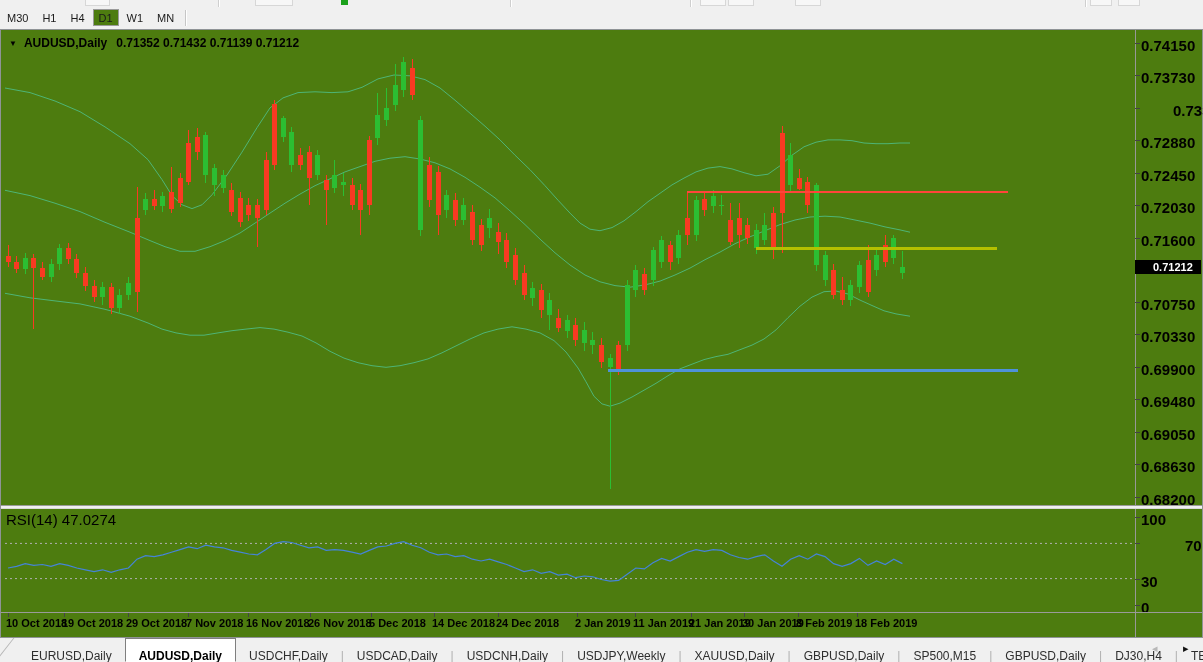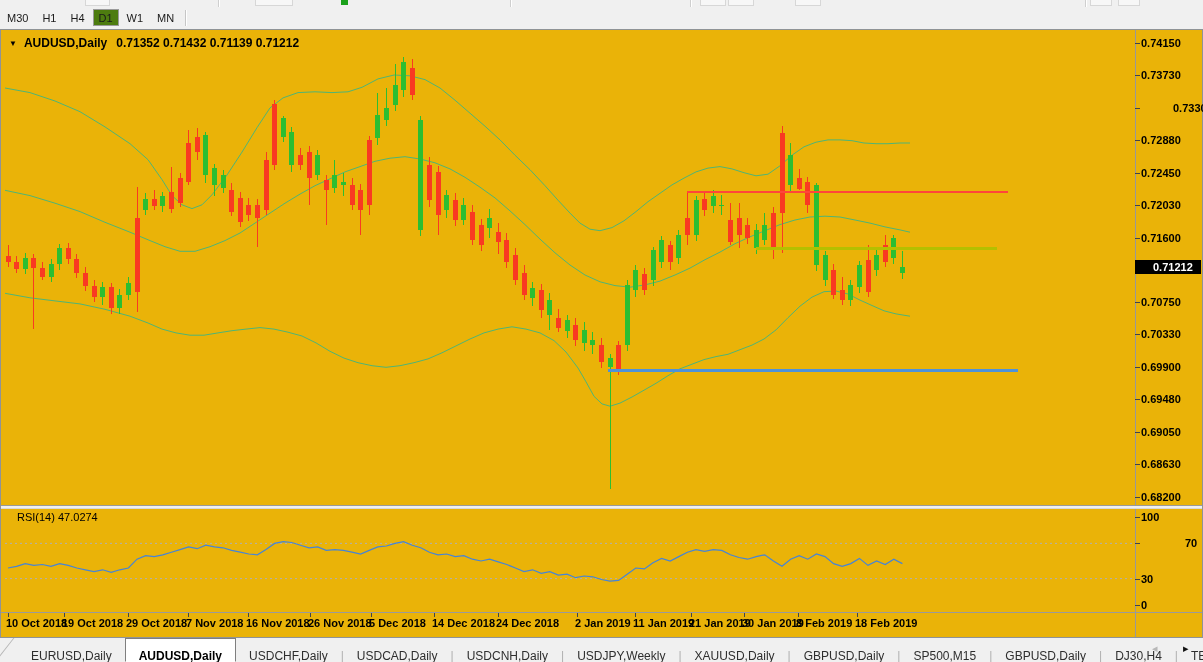--- a/index.html
+++ b/index.html
@@ -12,32 +12,32 @@
   .vsep7{position:absolute;top:0;height:7px;width:2px;border-left:1px solid #cfcfcf;border-right:1px solid #fff}
   .gsq{position:absolute;top:0;width:7px;height:5px;background:#1ba11b}
   
   #tfbar{position:absolute;left:0;top:7px;width:1203px;height:22px;background:#f0f0f0}
   .tfbtn{display:inline-block;height:17px;line-height:15px;min-width:26px;text-align:left;
     margin:2px 1px 0 1px;padding:1px 5px;font-size:11px;color:#1a1a1a;border:1px solid transparent;cursor:default}
   .tfbtn.active{background:#4d7c0f;border:1px solid #9a9a9a}
   .tfsep{display:inline-block;height:16px;width:2px;margin:0 4px -4px 4px;
     border-left:1px solid #c6c6c6;border-right:1px solid #ffffff}
   
-  #win{position:absolute;left:0;top:29px;width:1203px;height:609px;background:#eab308;
+  #win{position:absolute;left:0;top:29px;width:1203px;height:609px;background:#4d7c0f;
     border:1px solid #8f9396}
   #csvg{position:absolute;left:4px;top:0;width:1130px;height:582px}
   #title{position:absolute;left:8px;top:6px;font-size:12px;font-weight:bold;color:#000;white-space:nowrap}
   #title .dd{display:inline-block;font-size:8px;margin-right:7px;color:#000;vertical-align:1px}
   #title .ohlc{margin-left:9px}
   #vaxis{position:absolute;left:1134px;top:0;width:1px;height:607px;background:#989898}
   #splitter{position:absolute;left:0;top:475px;width:1201px;height:4px;background:#f0f0f0;
     border-top:1px solid #9a9a9a;border-bottom:1px solid #d9d9d9;cursor:row-resize}
-  #rsilabel{position:absolute;left:16px;top:481px;font-size:11px;color:#000;white-space:nowrap}
+  #rsilabel{position:absolute;left:5px;top:481px;font-size:15px;color:#000;white-space:nowrap}
   #dateline{position:absolute;left:0;top:582px;width:1201px;height:1px;background:#9a9a9a}
-  .pricelab{position:absolute;left:1140px;width:58px;font-size:11px;font-weight:bold;color:#000;white-space:nowrap}
+  .pricelab{position:absolute;left:1140px;width:58px;font-size:15px;font-weight:bold;color:#000;white-space:nowrap}
   .tick{position:absolute;left:1134px;width:5px;height:1px;background:#444}
   .datelab{position:absolute;top:587px;font-size:11px;font-weight:bold;color:#000;white-space:nowrap}
   .dtick{position:absolute;top:583px;width:1px;height:4px;background:#444}
   #badge{position:absolute;left:1134px;top:230px;width:66px;height:14px;background:#000;color:#fff;
     font-size:11px;font-weight:bold;line-height:14px;padding-left:18px}
   
   #tabbar{position:absolute;left:0;top:638px;width:1203px;height:24px;background:#f0f0f0;overflow:hidden}
   #notch{position:absolute;left:4px;top:0;width:1px;height:24px;background:#b5b5b5;transform:skewX(-38deg)}
   #tabs{position:absolute;left:18px;top:0;height:24px;white-space:nowrap}
   .tab{display:inline-block;height:24px;line-height:22px;padding:6px 13px;font-size:12px;color:#2e2e2e;cursor:default}

